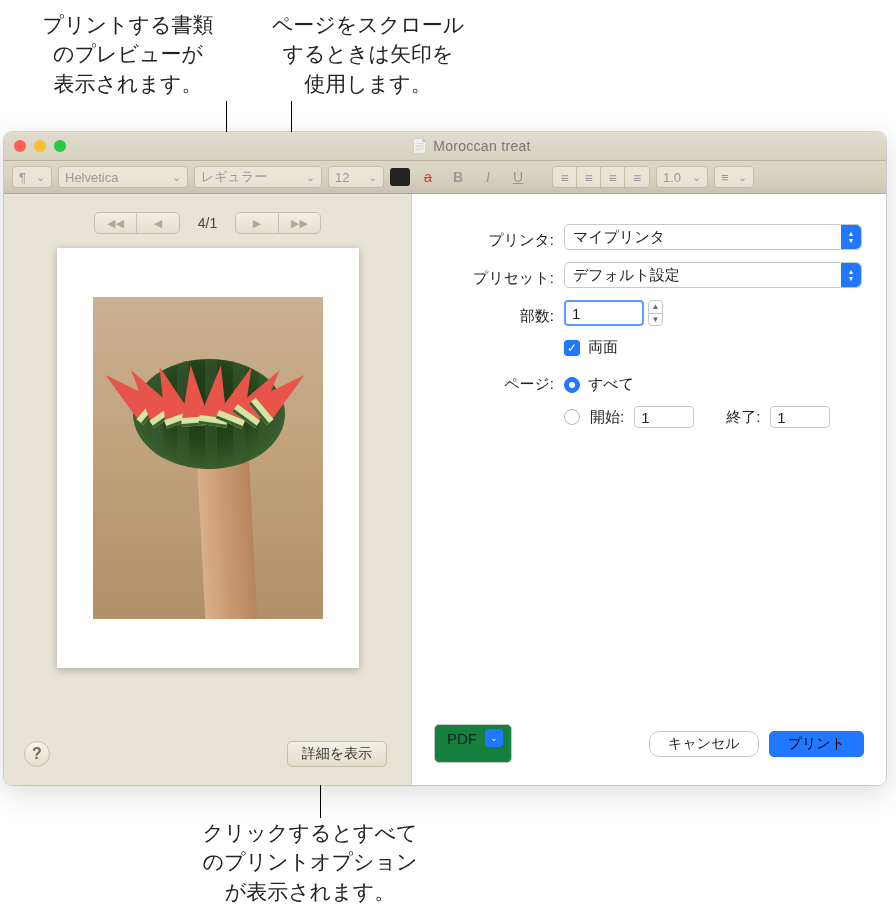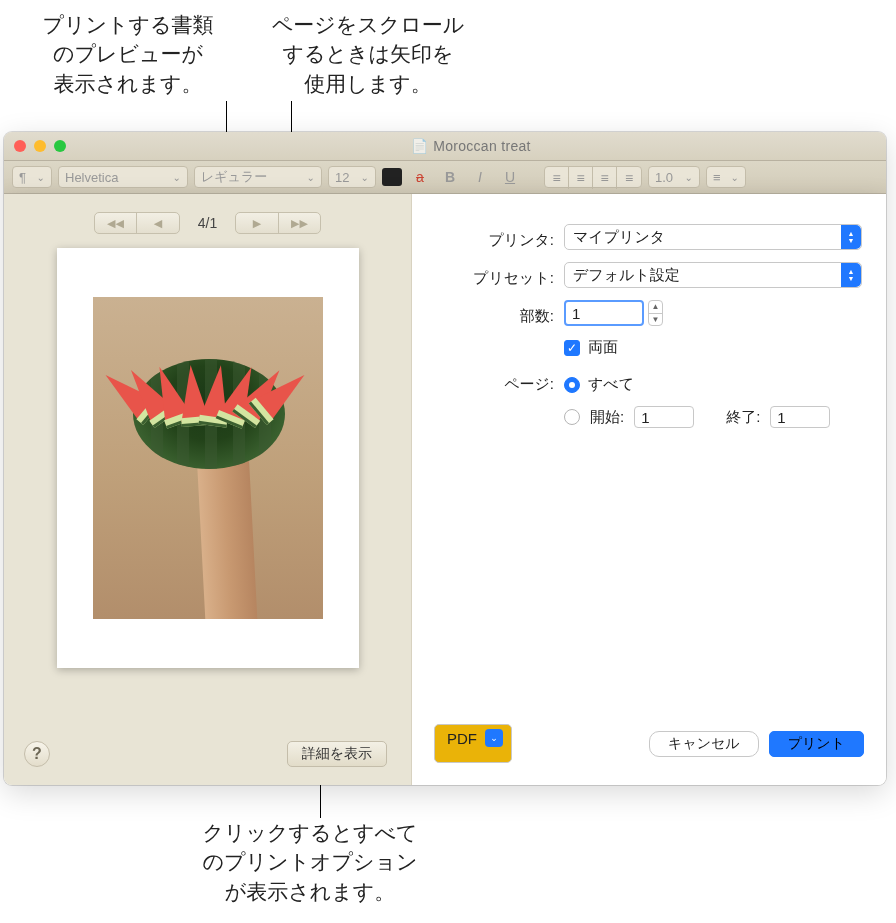--- a/index.html
+++ b/index.html
@@ -198,21 +198,21 @@
 .range-input { width:60px; height:22px; border:1px solid #c8c8c8; border-radius:4px; padding:0 6px; display:inline-flex; align-items:center;}
 
 .bottom-bar {
   position:absolute; left:0; right:0; bottom:0;
   display:flex; align-items:center;
   padding: 14px 22px 22px;
 }
 .pdf-btn {
   height:39px; padding:0 8px 11px 12px;
   border:1px solid #c8c8c8; border-radius:5px;
-  display:flex; align-items:center; gap:4px; background:#eab308;
+  display:flex; align-items:center; gap:4px; background:#15803d;
 }
 .pdf-caret { width:18px; height:18px; background:#1f78ff; border-radius:4px; color:#fff; font-size:9px; display:flex;align-items:center;justify-content:center; margin-left:4px;}
 .spacer { flex:1; }
 .pill-btn {
   height:26px; padding:0 18px; border-radius:5px; font-size:14px;
   display:flex; align-items:center; border:1px solid #c8c8c8; background:#fff;
 }
 .pill-btn.primary { background:#1f78ff; border-color:#1f78ff; color:#000000; }
 </style>
 </head>
@@ -242,21 +242,21 @@
   <div class="toolbar">
     <div class="tb-sel" style="width:26px">¶ <span class="caret">⌄</span></div>
     <div class="tb-sel" style="width:130px">
         <span>Helvetica</span>
         <span class="caret">⌄</span>
       </div>
     <div class="tb-sel" style="width:128px">
         <span>レギュラー</span>
         <span class="caret">⌄</span>
       </div>
-    <div class="tb-sel" style="width:48px">
+    <div class="tb-sel" style="width:56px">
         <span>12</span>
         <span class="caret">⌄</span>
       </div>
     <div class="tb-color"></div>
     <div class="tb-btn" style="color:#cc4433; text-decoration:line-through;">a</div>
     <div class="tb-btn" style="font-weight:bold;">B</div>
     <div class="tb-btn" style="font-style:italic;">I</div>
     <div class="tb-btn" style="text-decoration:underline;">U</div>
     <div style="width:10px"></div>
     <div class="tb-group">

